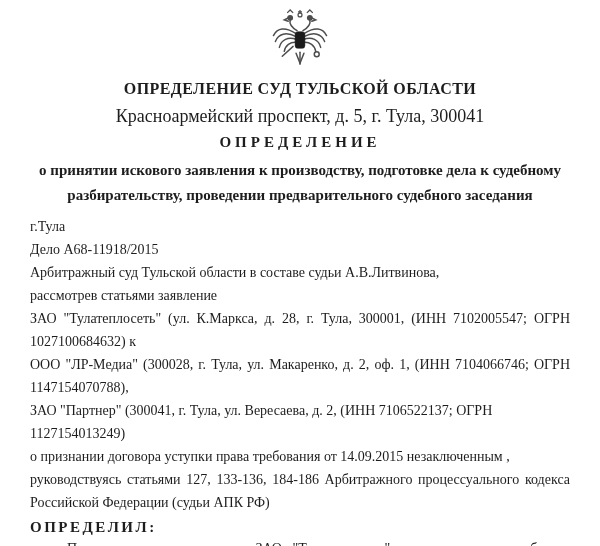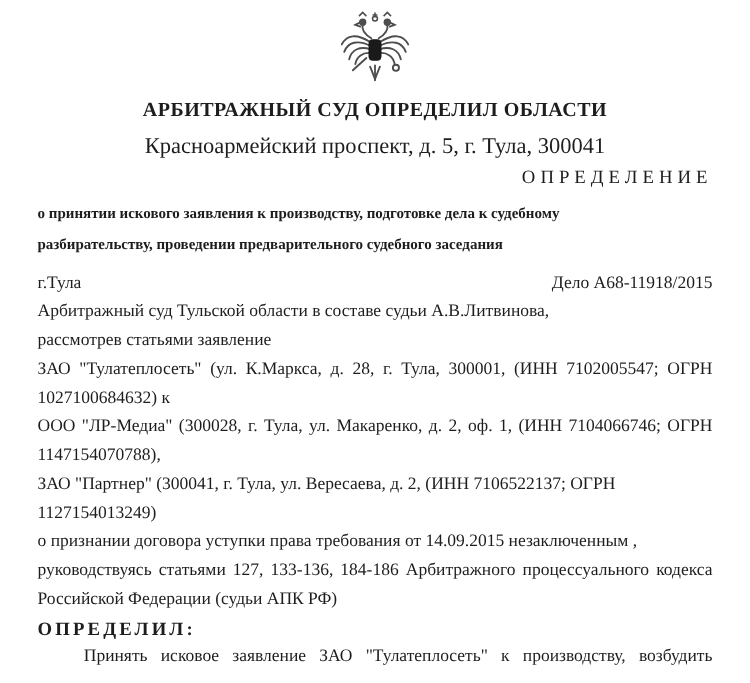--- a/index.html
+++ b/index.html
@@ -11,28 +11,28 @@
     font-family: "Liberation Serif", "DejaVu Serif", serif;
   }
   .doc { padding: 8px 30px 0 30px; }
   .emblem { display: flex; justify-content: center; height: 64px; }
   .court-name {
     text-align: center; font-weight: bold; font-size: 16px;
     letter-spacing: 0.4px; margin-top: 7px; line-height: 20px;
   }
   .address { text-align: center; font-size: 18px; margin-top: 8px; line-height: 18px; }
   .doc-type {
-    text-align: right; font-weight: normal; font-size: 15px;
+    text-align: center; font-weight: bold; font-size: 15px;
     letter-spacing: 4px; margin-top: 8px; line-height: 19px;
   }
-  .subtitle { text-align: left; font-weight: bold; font-size: 12px; margin-top: 6px; }
+  .subtitle { text-align: center; font-weight: bold; font-size: 15px; margin-top: 6px; }
   .subtitle div { line-height: 25px; }
   .meta-row {
     display: flex; justify-content: space-between;
-    font-size: 14px; margin-top: 7px; line-height: 23px;
+    font-size: 14px; margin-top: 7px; line-height: 23px; flex-direction: column;
   }
   .line { font-size: 14px; line-height: 23px; }
   .just { text-align: justify; text-align-last: justify; }
   .res-heading {
     text-align: left; font-weight: bold; font-size: 15px;
     letter-spacing: 2.5px; margin-top: 3px; line-height: 21px;
   }
   .indent { text-indent: 37px; }
   .final { line-height: 22.5px; }
 </style>
@@ -68,21 +68,21 @@
       <g stroke="#4d4d4d" stroke-width="2.5" fill="none">
         <path d="M34 10 l6 -6 6 6"></path>
         <path d="M74 10 l6 -6 6 6"></path>
         <path d="M56 8 h8 M60 4 v8"></path>
         <circle cx="60" cy="14" r="4"></circle>
       </g>
       <rect x="50" y="48" width="20" height="34" rx="6" fill="#1a1a1a" stroke="#1a1a1a"></rect>
     </svg>
   </div>
 
-  <div class="court-name">АРБИТРАЖНЫЙ СУД ОПРЕДЕЛИЛ ОБЛАСТИ</div>
+  <div class="court-name">ОПРЕДЕЛЕНИЕ СУД ТУЛЬСКОЙ ОБЛАСТИ</div>
   <div class="address">Красноармейский проспект, д. 5, г. Тула, 300041</div>
   <div class="doc-type">ОПРЕДЕЛЕНИЕ</div>
 
   <div class="subtitle">
     <div>о принятии искового заявления к производству, подготовке дела к судебному</div>
     <div>разбирательству, проведении предварительного судебного заседания</div>
   </div>
 
   <div class="meta-row">
     <span>г.Тула</span>

